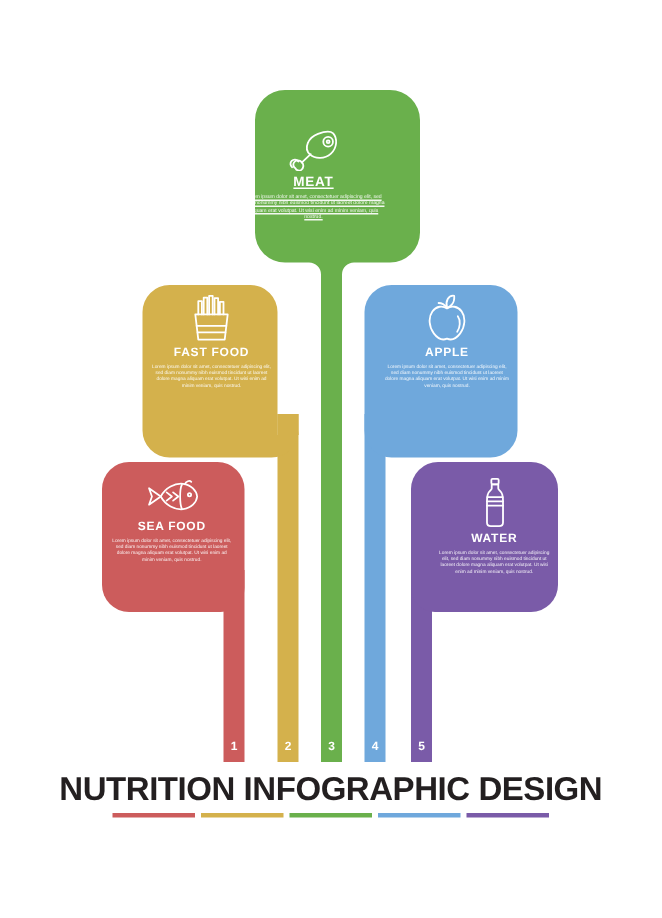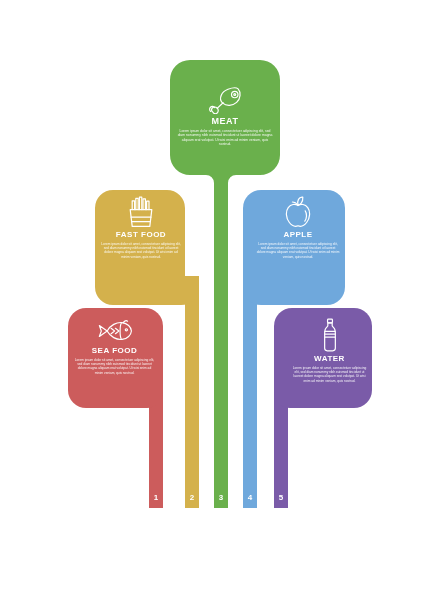--- a/index.html
+++ b/index.html
@@ -60,21 +60,21 @@
   .card-body {
     font-family: "Liberation Sans", sans-serif;
     color: #ffffff;
     opacity: 0.92;
     line-height: 1.32;
     margin: 0;
     padding: 0 4px;
   }
 
   
-  .c-meat   { left: 172px; top: 84px;  width: 106px; }
+  .c-meat   { left: 156px; top: 84px;  width: 106px; text-decoration: underline; }
   .c-meat .card-title { font-size: 9px; }
   .c-meat .card-body  { font-size: 3.4px; }
 
   .c-fastfood { left: 97px; top: 196px; width: 88px; }
   .c-fastfood .card-title { font-size: 8px; }
   .c-fastfood .card-body  { font-size: 3.2px; }
 
   .c-apple { left: 252px; top: 196px; width: 92px; }
   .c-apple .card-title { font-size: 8px; }
   .c-apple .card-body  { font-size: 3.2px; }
@@ -267,14 +267,24 @@
     <div class="card-title">WATER</div>
     <p class="card-body">Lorem ipsum dolor sit amet, consectetuer adipiscing elit, sed diam nonummy nibh euismod tincidunt ut laoreet dolore magna aliquam erat volutpat. Ut wisi enim ad minim veniam, quis nostrud.</p>
   </div>
 
   <div class="step-number" style="left:149px;">1</div>
   <div class="step-number" style="left:185px;">2</div>
   <div class="step-number" style="left:214px;">3</div>
   <div class="step-number" style="left:243px;">4</div>
   <div class="step-number" style="left:274px;">5</div>
 
+  <div id="title-block">
+    <h1 id="main-title">NUTRITION INFOGRAPHIC DESIGN</h1>
+    <div id="title-rule">
+      <span style="background:#cc5c5c"></span>
+      <span style="background:#d4b14c"></span>
+      <span style="background:#6ab04c"></span>
+      <span style="background:#6fa8dc"></span>
+      <span style="background:#7a5ba8"></span>
+    </div>
+  </div>
 
 </div>
 
 </body></html>

